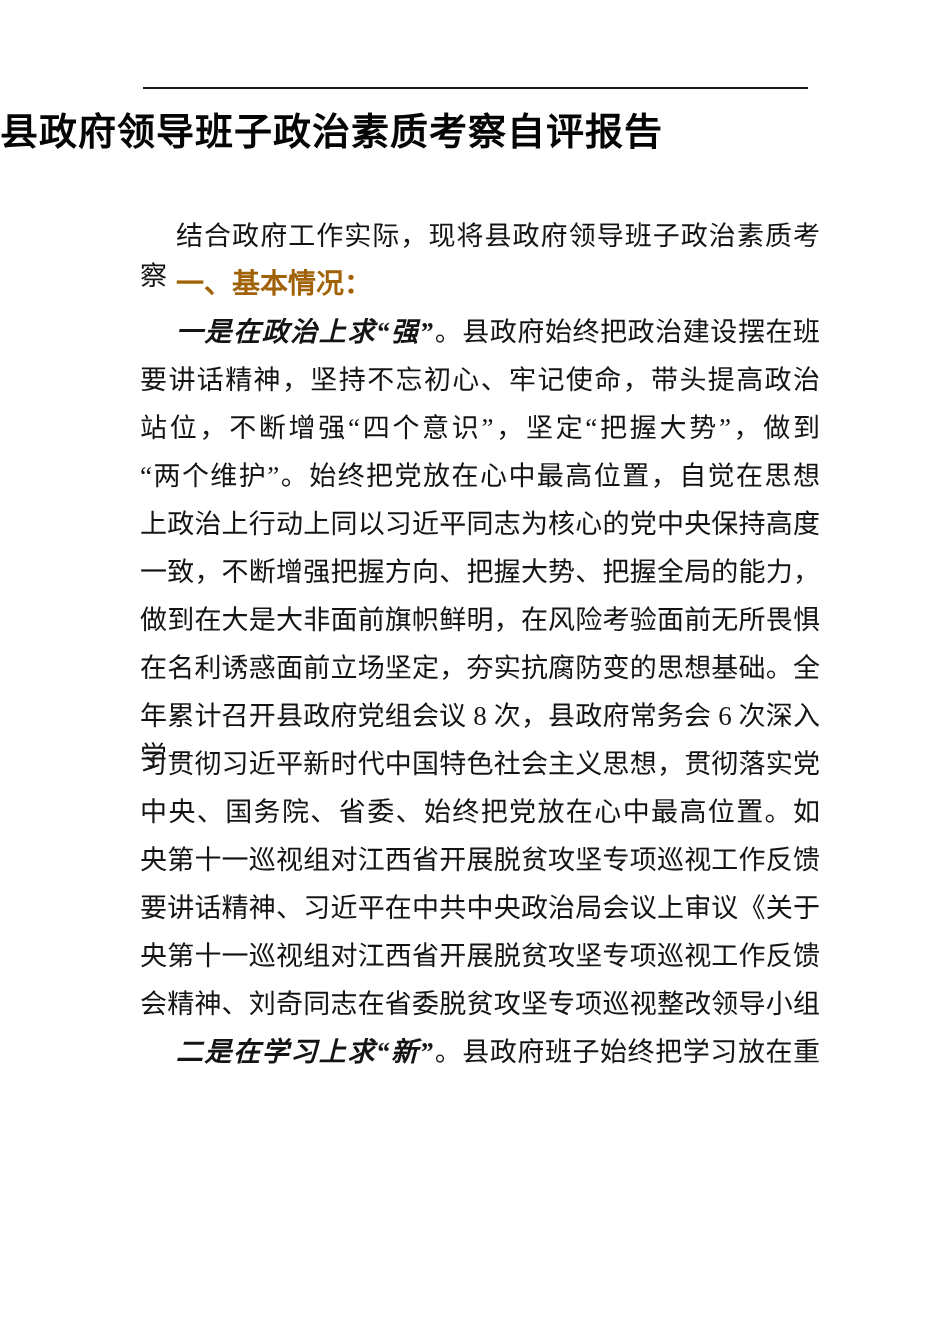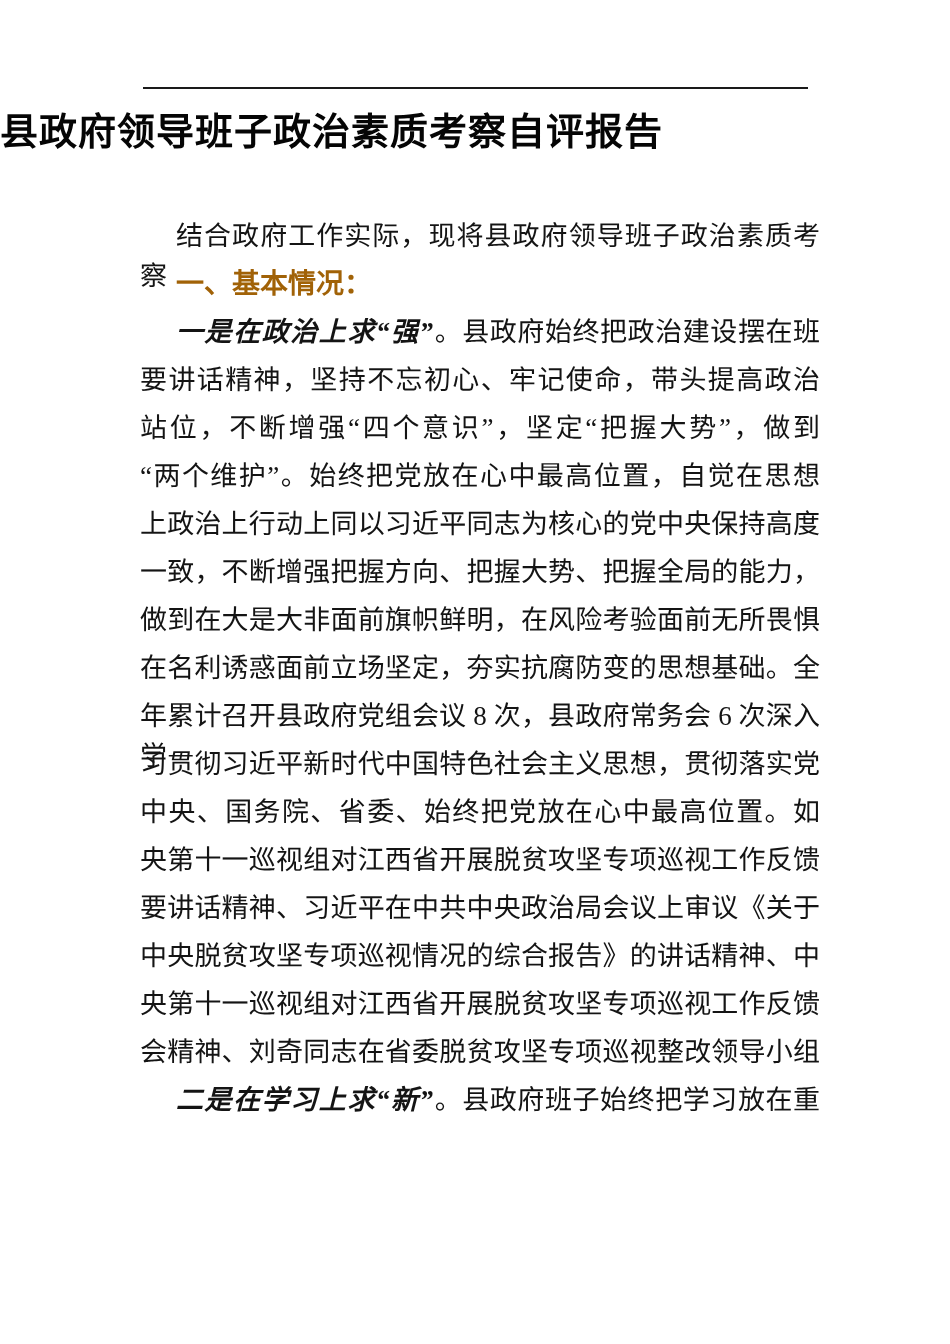--- a/index.html
+++ b/index.html
@@ -87,21 +87,20 @@
     <div class="line jfull">“两个维护”。始终把党放在心中最高位置，自觉在思想</div>
     <div class="line jfull">上政治上行动上同以习近平同志为核心的党中央保持高度</div>
     <div class="line jfull">一致，不断增强把握方向、把握大势、把握全局的能力，</div>
     <div class="line jfull">做到在大是大非面前旗帜鲜明，在风险考验面前无所畏惧</div>
     <div class="line jfull">在名利诱惑面前立场坚定，夯实抗腐防变的思想基础。全</div>
     <div class="line jfull">年累计召开县政府党组会议 8 次，县政府常务会 6 次深入学</div>
     <div class="line jfull">习贯彻习近平新时代中国特色社会主义思想，贯彻落实党</div>
     <div class="line jfull">中央、国务院、省委、始终把党放在心中最高位置。如</div>
     <div class="line jfull">央第十一巡视组对江西省开展脱贫攻坚专项巡视工作反馈</div>
     <div class="line jfull">要讲话精神、习近平在中共中央政治局会议上审议《关于</div>
-    <div class="line jfull">中央脱贫攻坚专项巡视情况的综合报告》的讲话精神、中</div>
     <div class="line jfull">央第十一巡视组对江西省开展脱贫攻坚专项巡视工作反馈</div>
     <div class="line jfull">会精神、刘奇同志在省委脱贫攻坚专项巡视整改领导小组</div>
 
 
     <div class="line jfull indent"><span class="lead">二是在学习上求“新”</span><span>。县政府班子始终把学习放在重</span></div>
 
   </div>
 </div>
 
 </body></html>

